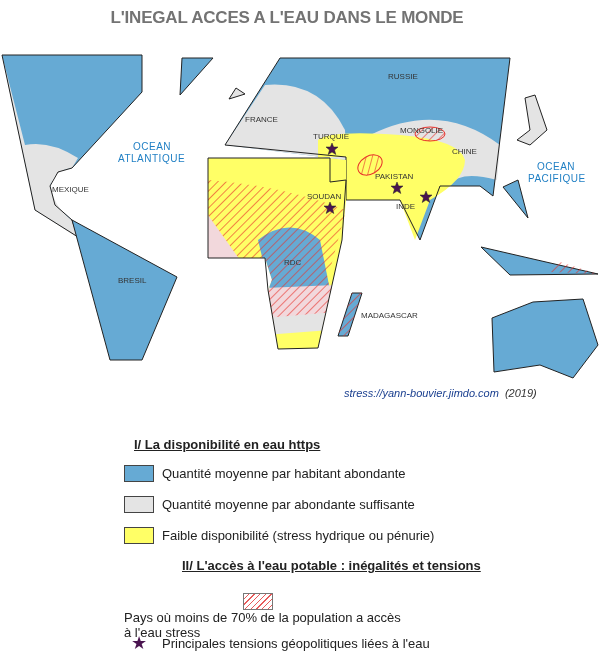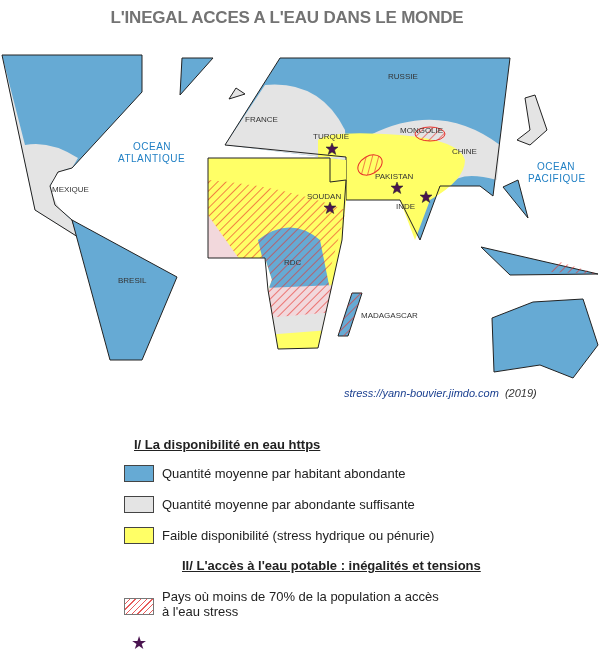--- a/index.html
+++ b/index.html
@@ -128,23 +128,24 @@
   <div class="sw" style="background:#e4e4e4;"></div>
   <span>Quantité moyenne par abondante suffisante</span>
 </div>
 <div class="lg-row" style="top:527px;">
   <div class="sw" style="background:#ffff66;"></div>
   <span>Faible disponibilité (stress hydrique ou pénurie)</span>
 </div>
 
 <div class="legend lg-head" style="top:558px;padding-left:48px;">II/ L'accès à l'eau potable : inégalités et tensions</div>
 
-<div class="lg-row" style="top:589px;">
+<div class="lg-row" style="top:589px;flex-direction:column;">
   <div class="sw hatch" style="margin-top:4px;"></div>
   <div style="line-height:15px;">
     <div>Pays où moins de 70% de la population a accès</div>
     <div>à l'eau stress</div>
   </div>
 </div>
 
 <div class="lg-row" style="top:635px;">
   <div class="star">★</div>
+  <span>Principales tensions géopolitiques liées à l'eau</span>
 </div>
 
 </body></html>

